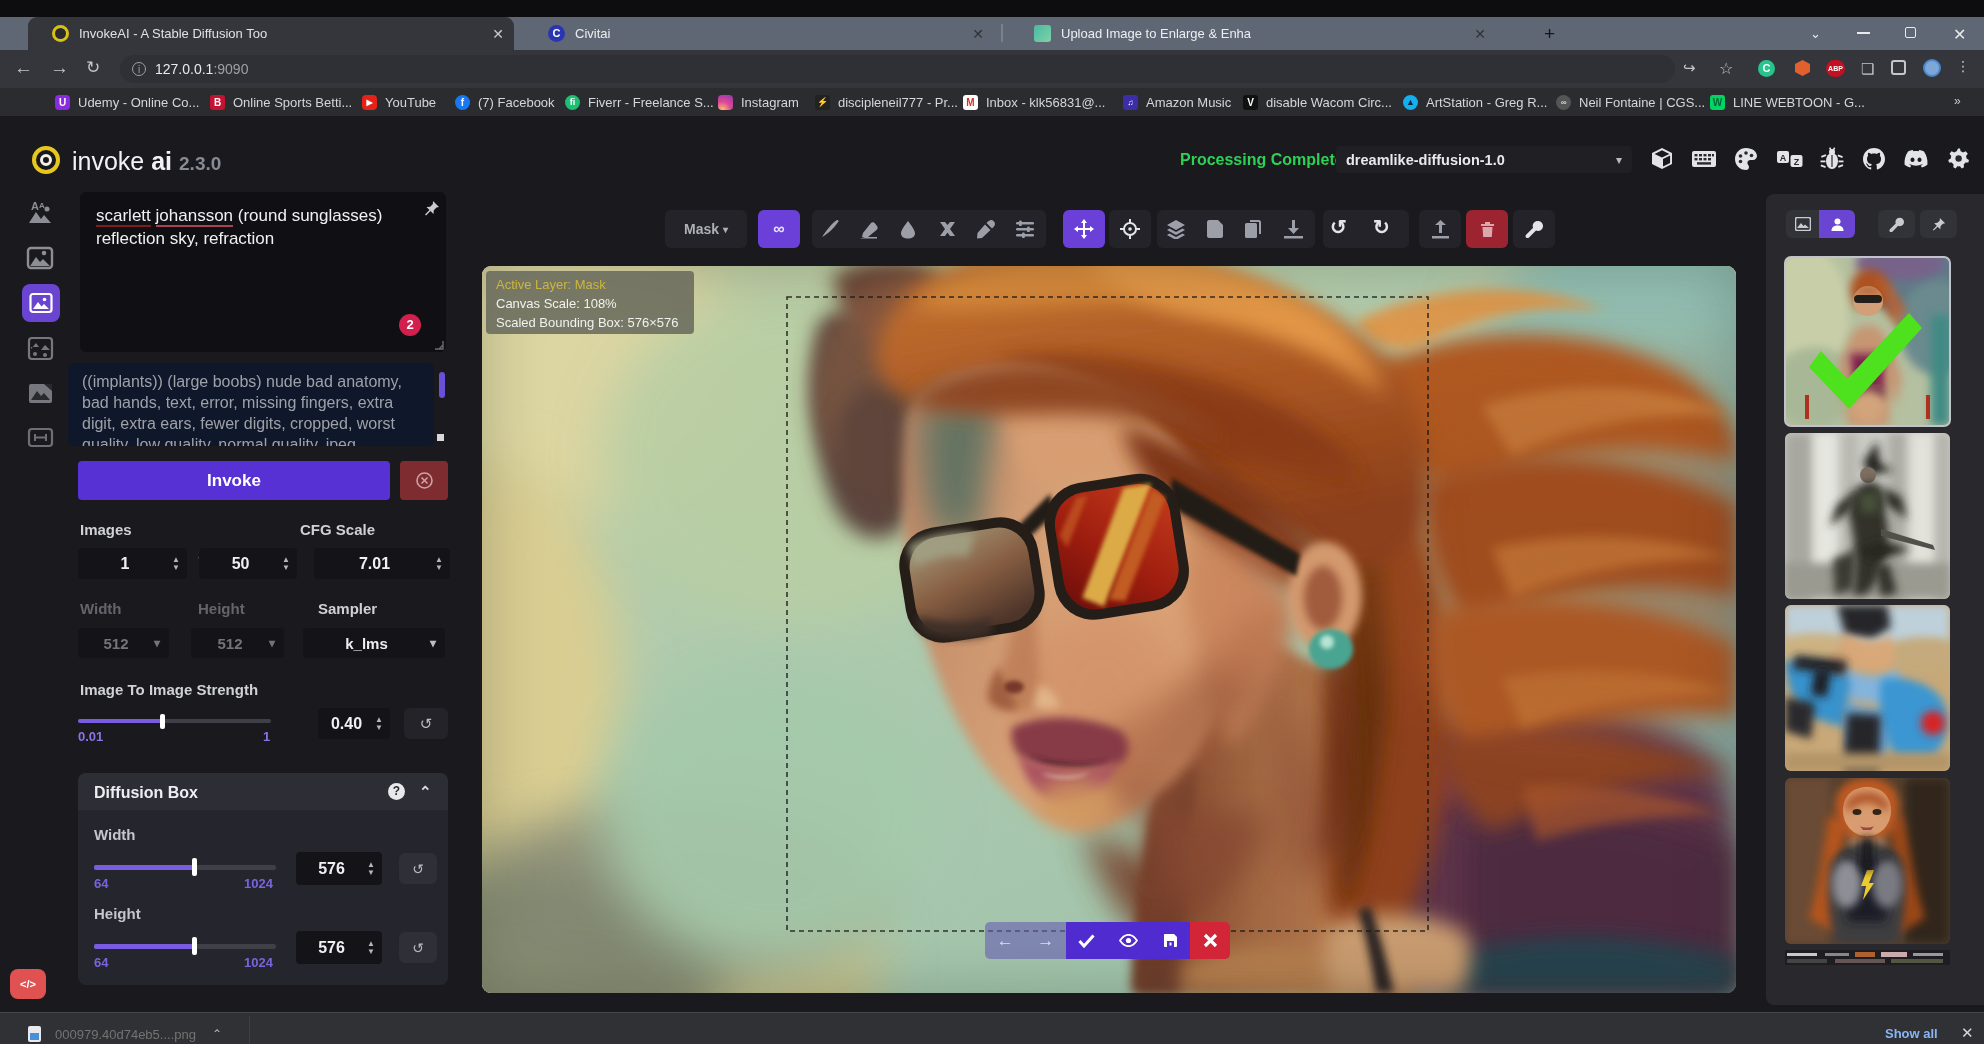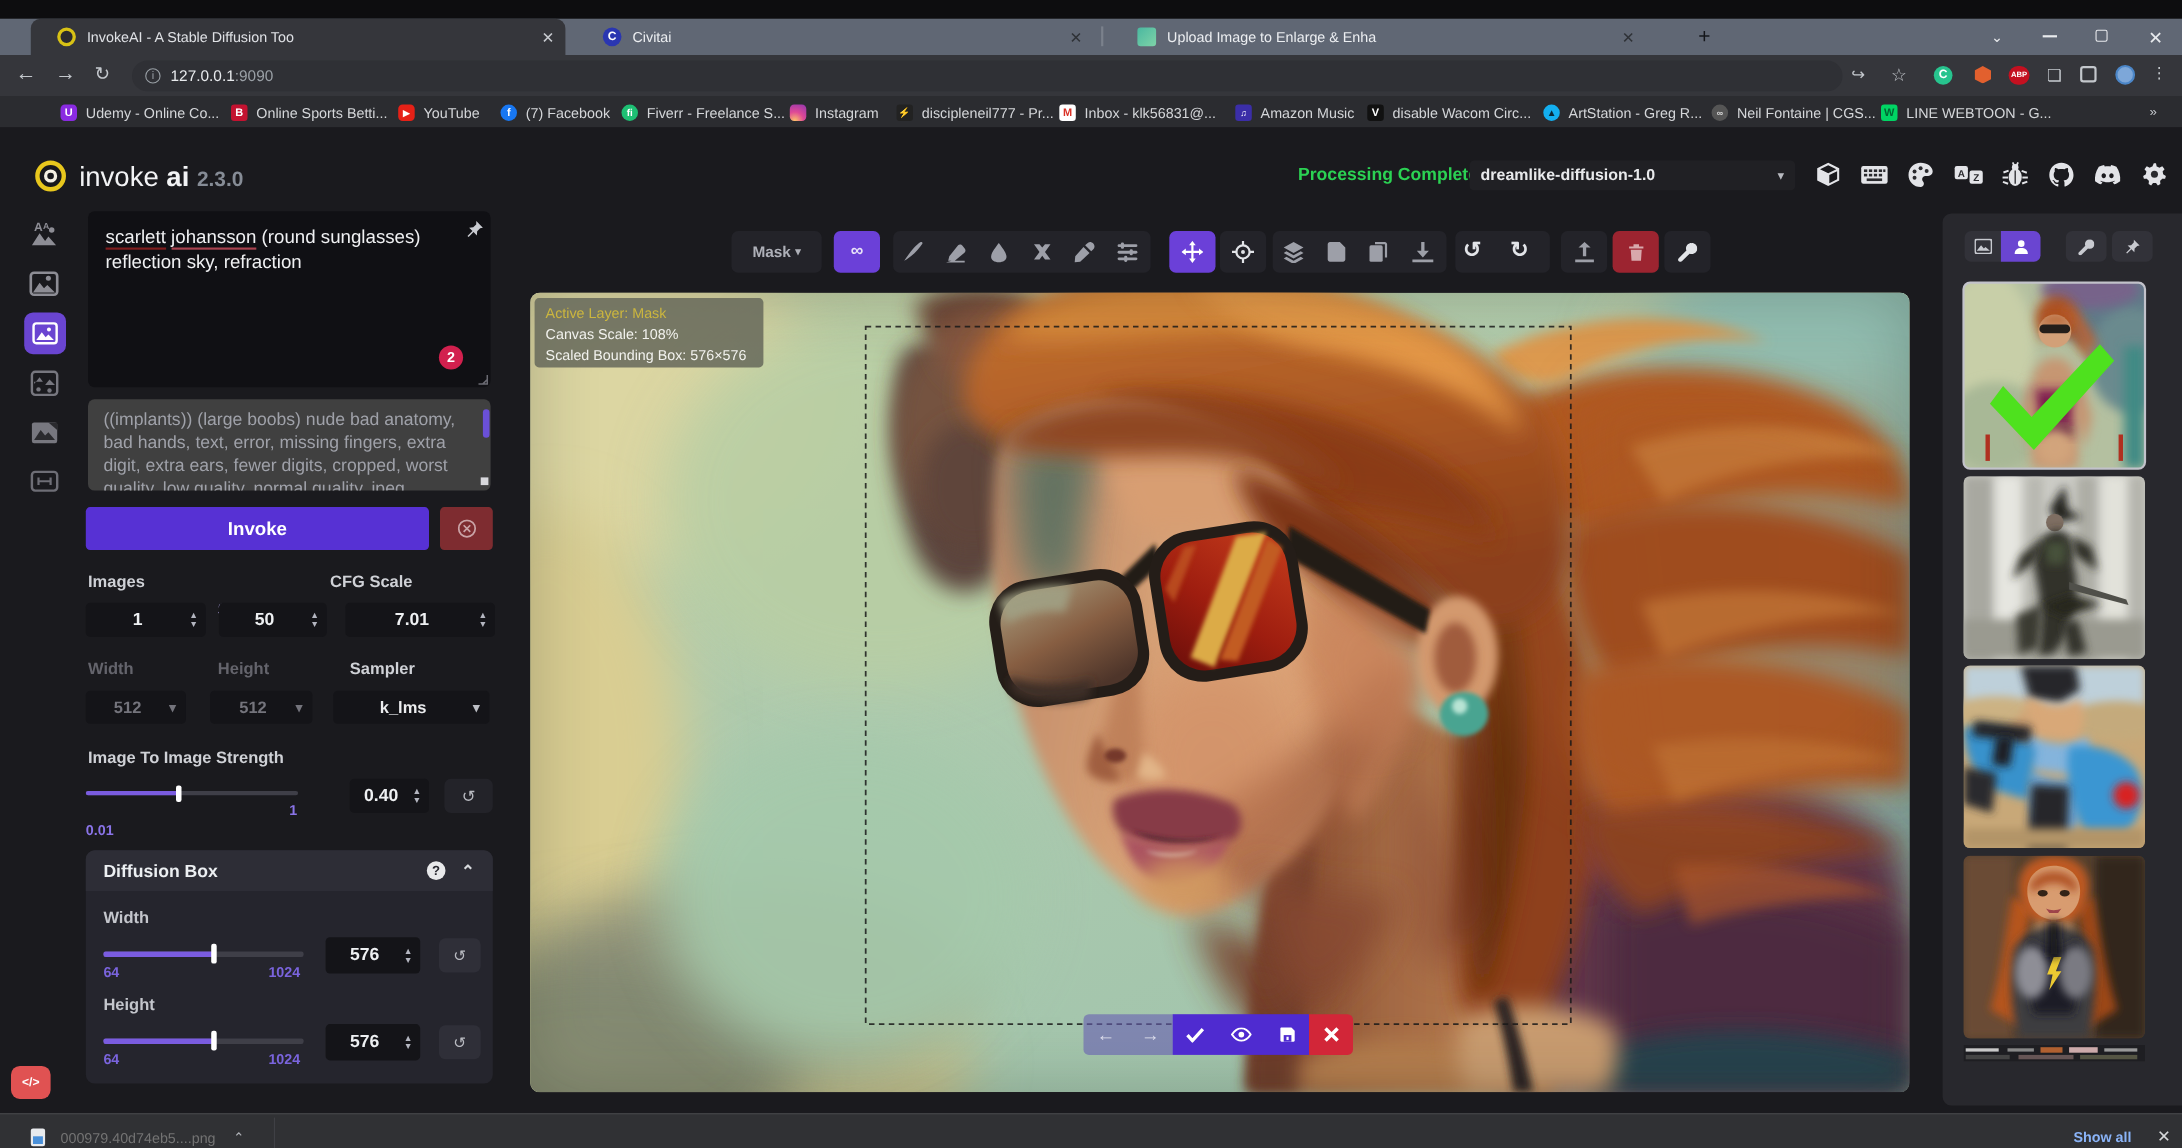--- a/index.html
+++ b/index.html
@@ -199,21 +199,21 @@
     <span style="border-bottom:2px solid #7f1d1d;">scarlett</span> <span style="border-bottom:2px solid #a9434f;">johansson</span> (round sunglasses) reflection sky, refraction
   </div>
   <svg class="abs" style="left:424px;top:200px;" width="16" height="16" viewBox="0 0 16 16">
       <path fill="#c9cbd1" d="M9 1 L15 7 L12.5 7.6 L9.8 10.3 L9.5 14 L6.5 11 L2 15.5 L1 14.5 L5.5 10 L2.5 7 L6.2 6.7 L8.9 4 Z"></path>
     </svg>
   <div class="abs" style="left:399px;top:314px;width:22px;height:22px;border-radius:50%;background:#d2204e;color:#fff;font-size:13px;font-weight:bold;text-align:center;line-height:22px;">2</div>
   <svg class="abs" style="left:434px;top:340px;" width="10" height="10">
       <path d="M9 1 L9 9 L1 9 M9 5 L5 9" stroke="#6a6a72" stroke-width="1.4" fill="none"></path>
     </svg>
 
-  <div class="abs" style="left:80px;top:363px;width:366px;height:83px;background:#404040;border-radius:6px;overflow:hidden;">
+  <div class="abs" style="left:68px;top:363px;width:366px;height:83px;background:#0f172a;border-radius:6px;overflow:hidden;">
     <div style="padding:8px 16px 0 14px;color:#9fa1a9;font-size:16px;line-height:21px;">((implants)) (large boobs) nude bad anatomy, bad hands, text, error, missing fingers, extra digit, extra ears, fewer digits, cropped, worst quality, low quality, normal quality, jpeg</div>
   </div>
   <div class="abs" style="left:439px;top:372px;width:6px;height:26px;background:#6a50d8;border-radius:3px;"></div>
   <div class="abs" style="left:437px;top:434px;width:7px;height:7px;background:#d8d8dc;"></div>
 
   <div class="abs flex" style="left:78px;top:461px;width:312px;height:39px;background:#5731d4;border-radius:4px;justify-content:center;color:#fff;font-weight:bold;font-size:17px;">Invoke</div>
   <div class="abs flex" style="left:400px;top:461px;width:48px;height:39px;background:#7e2c30;border-radius:4px;justify-content:center;">
     <svg width="17" height="17" viewBox="0 0 17 17">
         <circle cx="8.5" cy="8.5" r="7.5" fill="none" stroke="#caa3a6" stroke-width="1.6"></circle>
         <path d="M5.5 5.5 L11.5 11.5 M11.5 5.5 L5.5 11.5" stroke="#caa3a6" stroke-width="1.6"></path>
@@ -249,21 +249,21 @@
     </div>
   <div class="sel abs" style="left:303px;top:628px;width:142px;color:#ecedef;">
       <span>k_lms</span>
       <i style="color:#bdbfc5;">▾</i>
     </div>
 
   <div class="abs" style="left:80px;top:681px;color:#cfd1d6;font-size:15px;font-weight:bold;">Image To Image Strength</div>
   <div class="abs" style="left:78px;top:719px;width:193px;height:4px;background:#3f3f48;border-radius:2px;"></div>
   <div class="abs" style="left:78px;top:719px;width:84px;height:4px;background:#7a5ce0;border-radius:2px;"></div>
   <div class="abs" style="left:160px;top:714px;width:5px;height:15px;background:#fff;border-radius:2px;"></div>
-  <div class="abs" style="left:78px;top:747px;color:#8a74e8;font-size:13px;font-weight:bold;">0.01</div>
+  <div class="abs" style="left:78px;top:729px;color:#8a74e8;font-size:13px;font-weight:bold;">0.01</div>
   <div class="abs" style="left:263px;top:729px;color:#8a74e8;font-size:13px;font-weight:bold;">1</div>
   <div class="num abs" style="left:318px;top:708px;width:72px;">
       <span>0.40</span>
       <i>▲<br>▼</i>
     </div>
   <div class="abs flex" style="left:404px;top:708px;width:44px;height:31px;background:#232329;border-radius:6px;justify-content:center;color:#b8bac0;font-size:15px;">↺</div>
 
   <div class="abs" style="left:78px;top:773px;width:370px;height:212px;background:#25252d;border-radius:8px;"></div>
   <div class="abs" style="left:78px;top:773px;width:370px;height:37px;background:#2d2d36;border-radius:8px 8px 0 0;"></div>
   <div class="abs" style="left:94px;top:784px;color:#eceff2;font-size:16px;font-weight:bold;">Diffusion Box</div>

